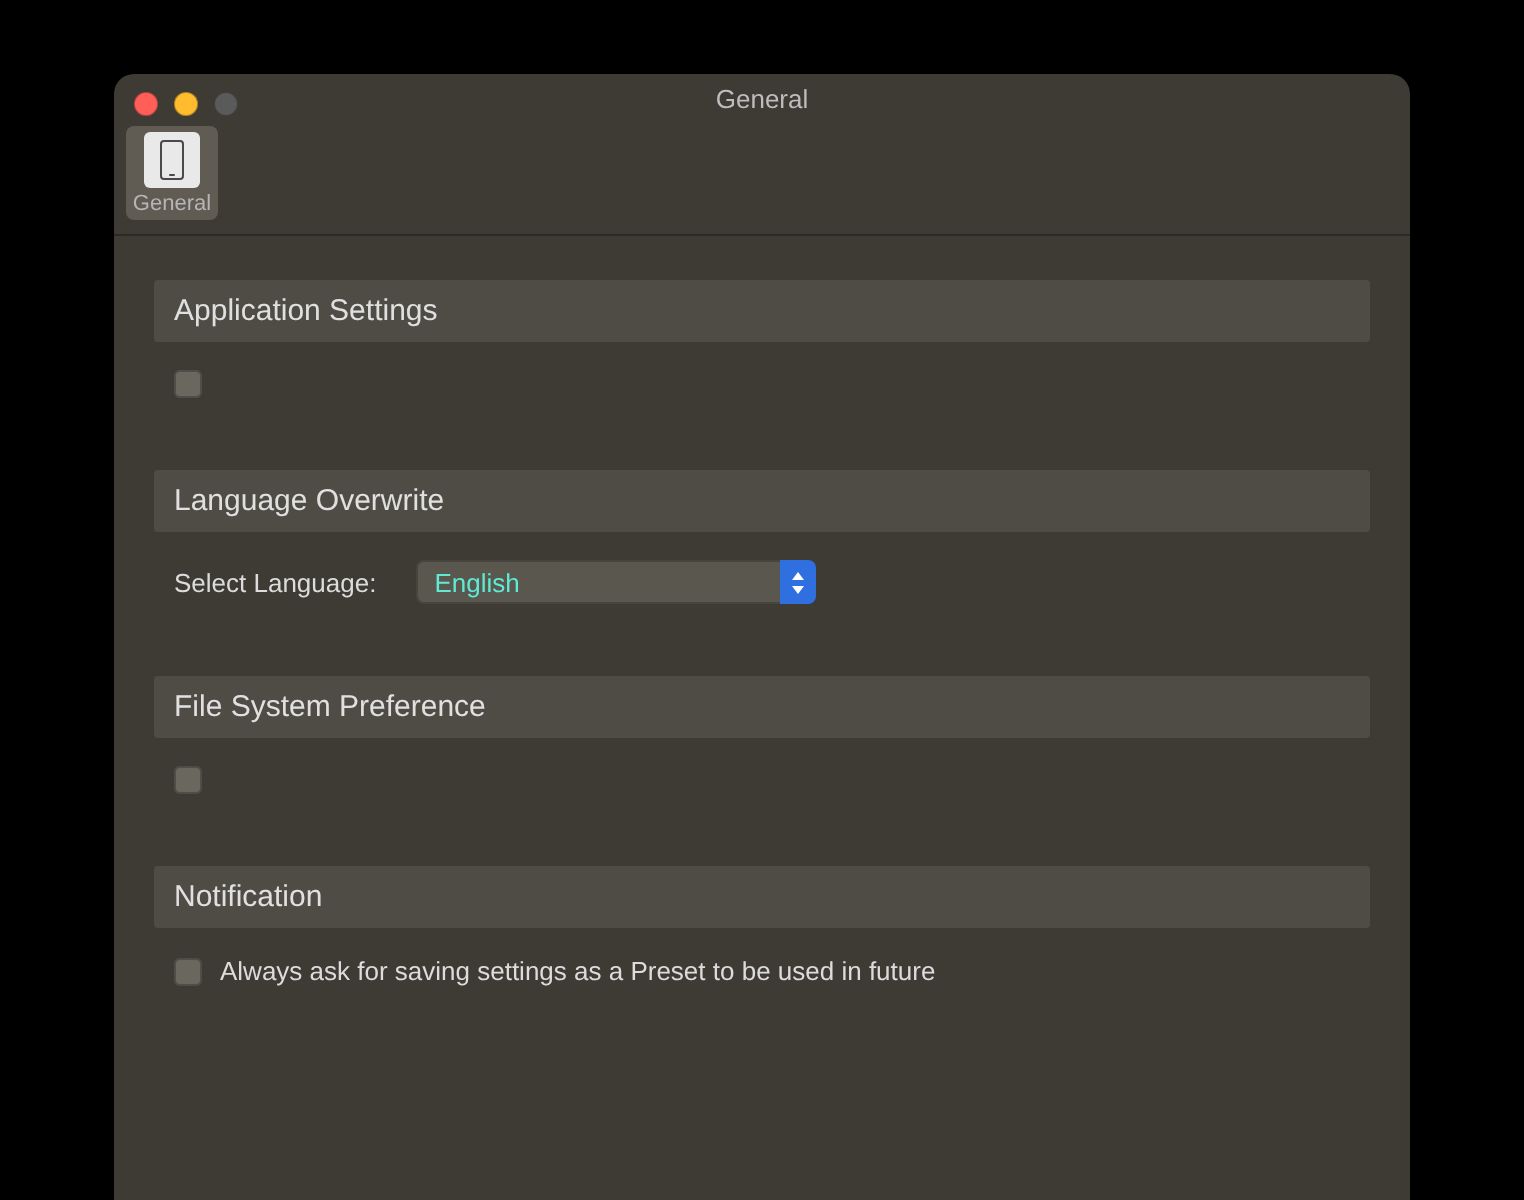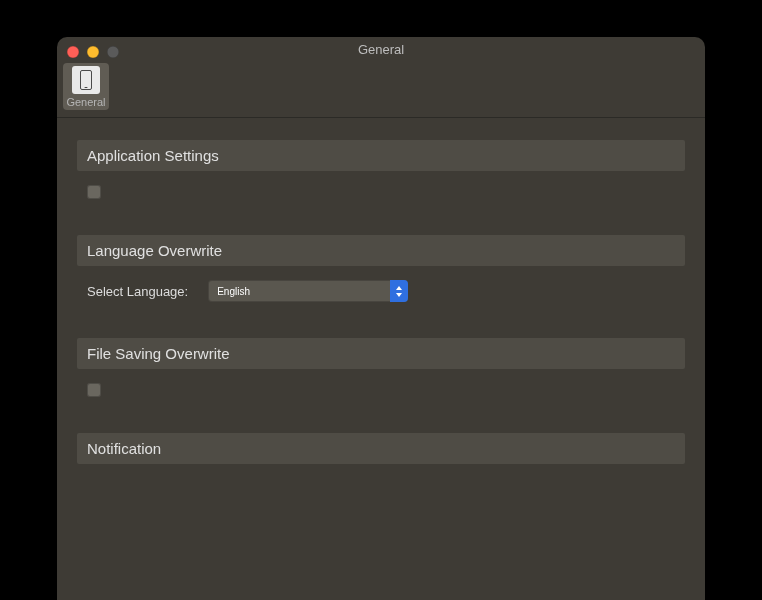--- a/index.html
+++ b/index.html
@@ -145,22 +145,22 @@
     height: 22px;
     background: #5a574f;
     border-radius: 4px;
     display: flex;
     align-items: center;
     position: relative;
     box-shadow: inset 0 0 0 1px rgba(0,0,0,0.2);
   }
   .select-text {
     padding-left: 9px;
-    color: #ffffff;
-    font-size: 10px;
+    color: #5eead4;
+    font-size: 13px;
   }
   .select-btn {
     position: absolute;
     right: 0; top: 0; bottom: 0;
     width: 18px;
     background: #2f6fe0;
     border-top-right-radius: 4px;
     border-bottom-right-radius: 4px;
     display: flex;
     flex-direction: column;
@@ -218,27 +218,33 @@
               <svg width="8" height="5" viewBox="0 0 8 5">
                   <path d="M4 5 L1 1 L7 1 Z" fill="#fff"></path>
                 </svg>
             </div>
           </div>
         </div>
       </div>
     </div>
 
     <div class="section">
-      <div class="section-header">File Saving Overwrite</div>
+      <div class="section-header">File System Preference</div>
       <div class="section-body">
         <div class="row">
           <div class="checkbox"></div>
         </div>
       </div>
     </div>
 
     <div class="section" style="margin-bottom:20px;">
       <div class="section-header">Notification</div>
+      <div class="section-body">
+        <div class="row">
+          <div class="checkbox"></div>
+          <div class="chk-label">Always ask for saving settings as a Preset to be used in future</div>
+        </div>
+      </div>
     </div>
 
   </div>
 
 </div>
 
 </body></html>

